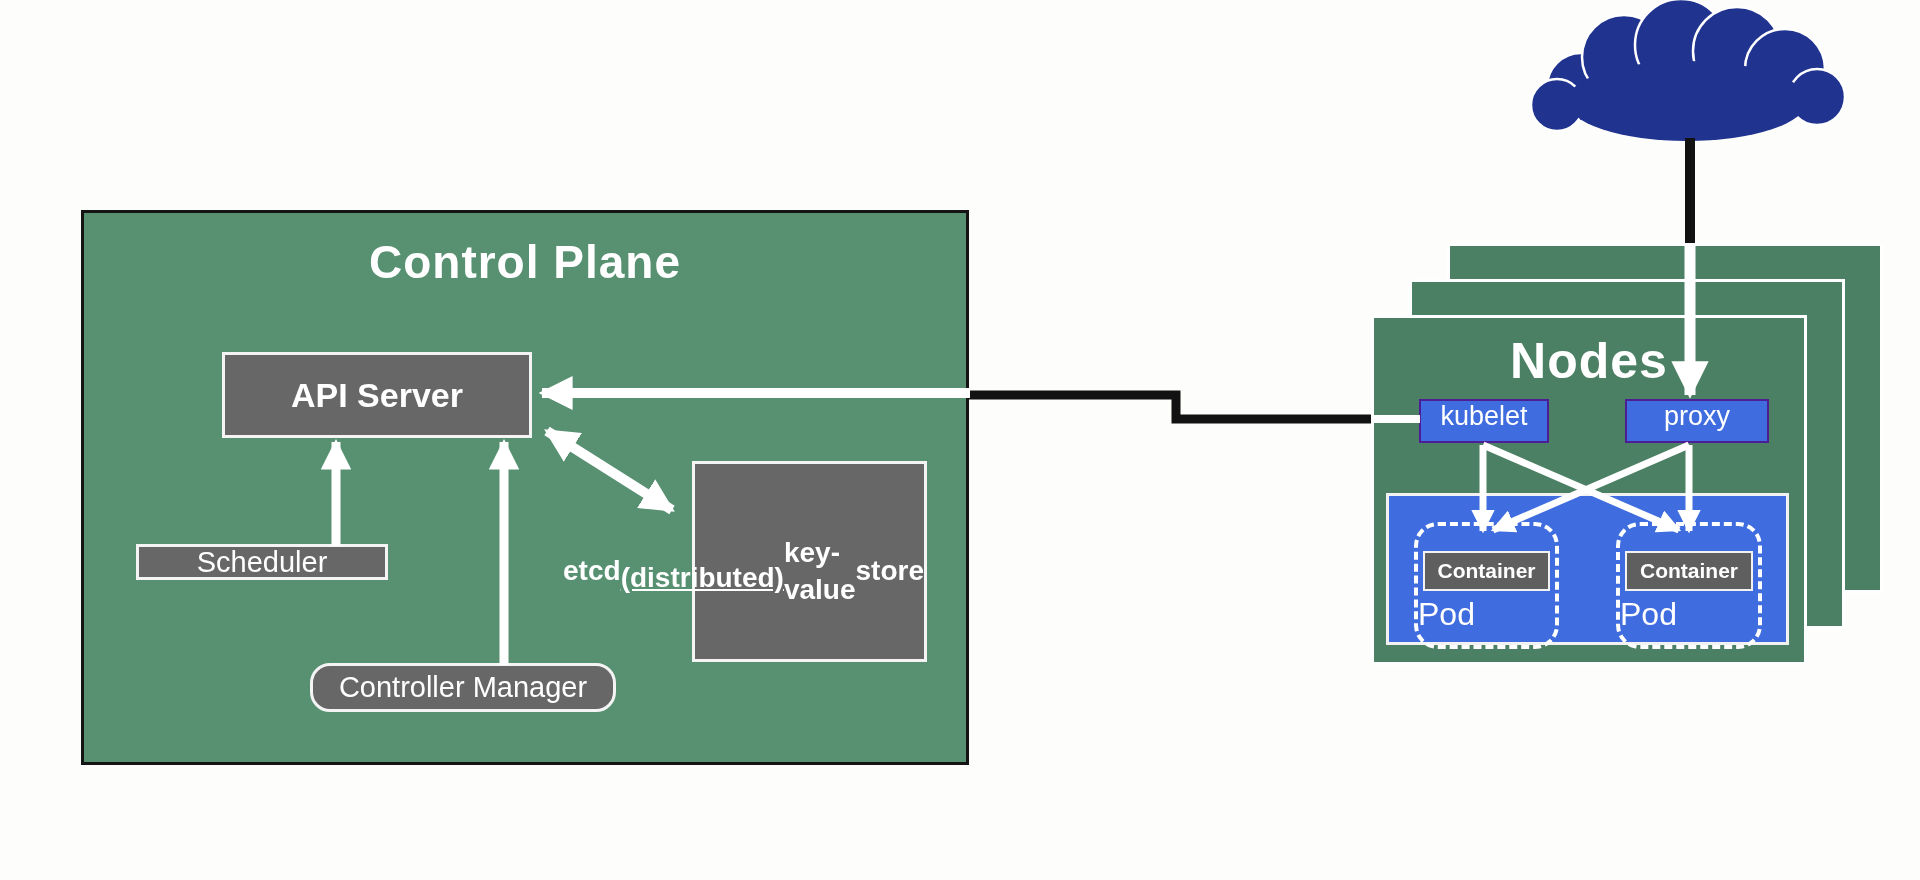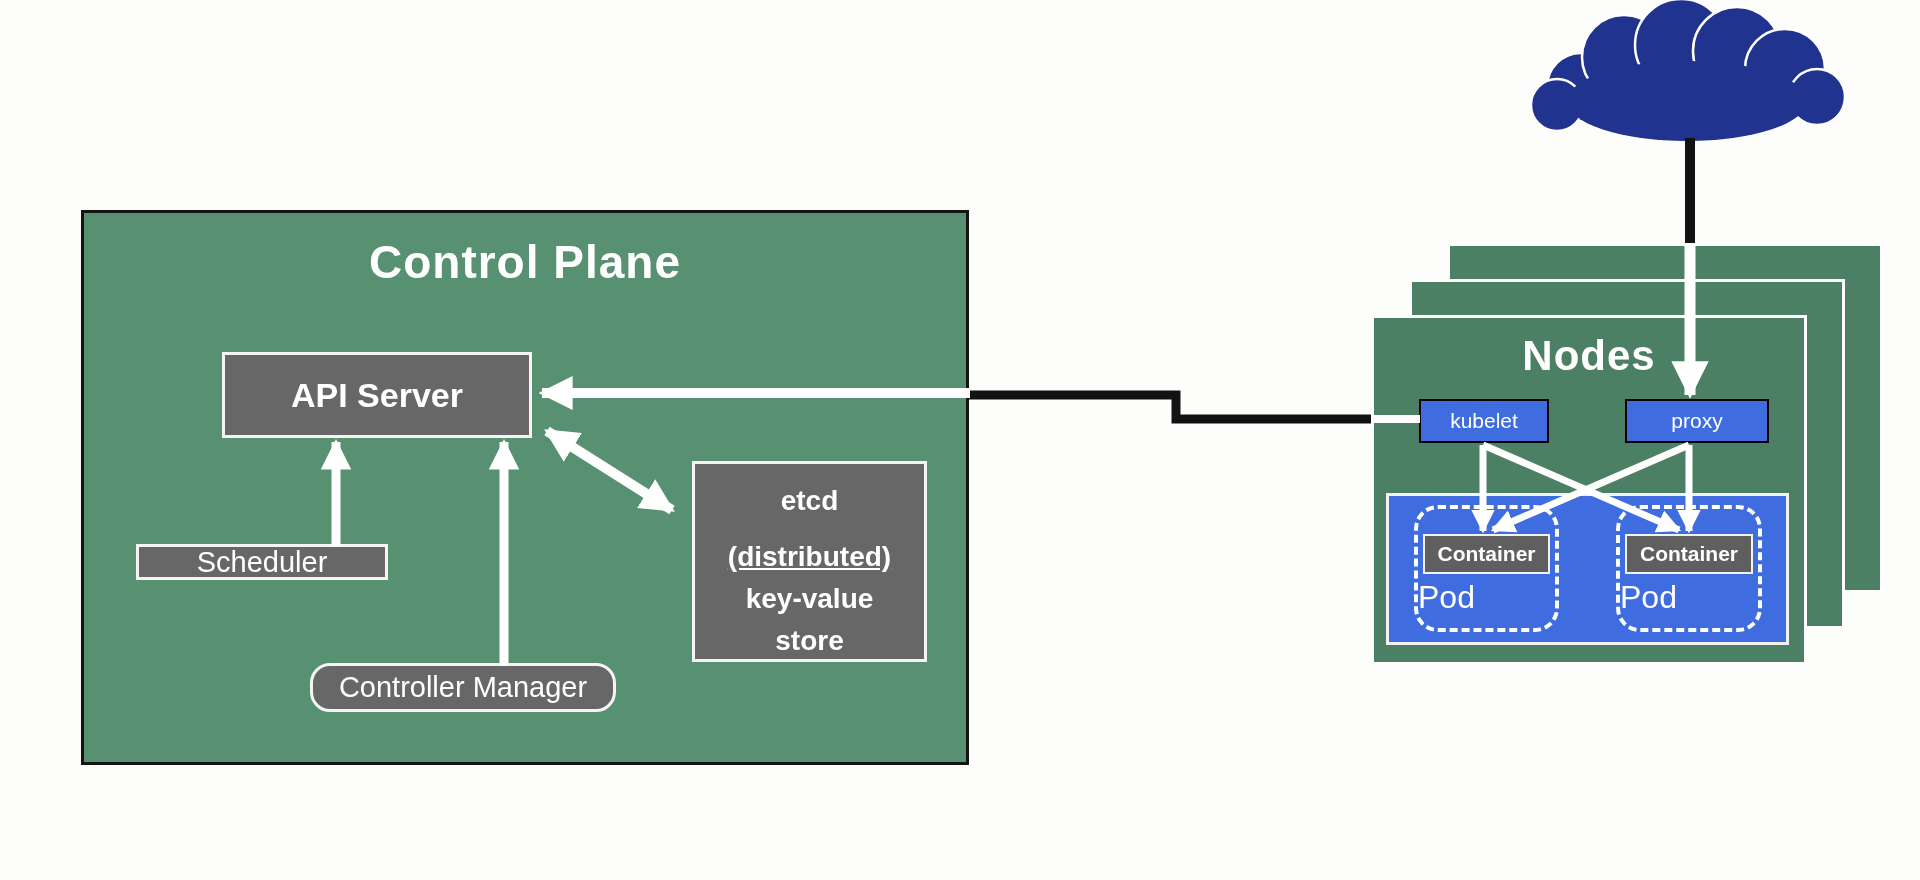--- a/index.html
+++ b/index.html
@@ -9,39 +9,39 @@
   
   .cp{position:absolute;left:62px;top:210px;width:888px;height:555px;
       background:#579172;border:3px solid #141414;box-sizing:border-box;}
   .cp-title{position:absolute;left:0;top:22px;width:100%;text-align:center;
       color:#fff;font-size:46px;font-weight:bold;letter-spacing:1px;}
   .gbox{position:absolute;background:#676767;border:3px solid #f4f4f4;box-sizing:border-box;
       color:#fff;display:flex;align-items:center;justify-content:center;}
   .api{left:138px;top:139px;width:310px;height:86px;font-size:34px;font-weight:bold;}
   .sched{left:52px;top:331px;width:252px;height:36px;font-size:29px;}
   .cm{left:226px;top:450px;width:306px;height:49px;font-size:29px;border-radius:20px;}
-  .etcd{left:608px;top:248px;width:235px;height:201px;flex-direction:column;
-      justify-content:space-between;padding-top:18px;font-size:28px;font-weight:bold;line-height:37px;}
+  .etcd{left:608px;top:248px;width:235px;height:201px;
+      justify-content:flex-end;padding-top:18px;font-size:28px;font-weight:bold;line-height:37px;}
   .etcd .gap{margin-top:14px;text-decoration:underline;}
 
   
   .node{position:absolute;width:436px;height:350px;background:#4C8064;
       border:3px solid #ffffff;box-sizing:border-box;}
   .node.back{left:1428px;top:243px;}
   .node.middle{left:1390px;top:279px;}
   .node.front{left:1352px;top:315px;}
   .nodes-title{position:absolute;left:0;top:14px;width:100%;text-align:center;
-      color:#fff;font-size:42px;font-weight:bold;letter-spacing:1px;}
-  .bluebox{position:absolute;background:#3F6CDE;border:2px solid #000000;box-sizing:border-box;
-      color:#fff;display:flex;align-items:center;justify-content:center;font-size:21px;}
+      color:#fff;font-size:50px;font-weight:bold;letter-spacing:1px;}
+  .bluebox{position:absolute;background:#3F6CDE;border:2px solid #4c1d95;box-sizing:border-box;
+      color:#fff;display:flex;justify-content:center;font-size:27px;}
   .kubelet{left:45px;top:81px;width:130px;height:44px;}
   .proxy{left:251px;top:81px;width:144px;height:44px;}
   .pods-panel{position:absolute;left:12px;top:175px;width:403px;height:152px;
       background:#3F6CDE;border:3px solid #f2f2f2;box-sizing:border-box;}
-  .pod{position:absolute;top:9px;width:145px;height:127px;border:4px dashed #fff;
+  .pod{position:absolute;top:26px;width:145px;height:127px;border:4px dashed #fff;
       border-radius:24px;box-sizing:border-box;}
   .pod.left{left:25px;}
   .pod.right{left:227px;width:146px;}
   .container-box{position:absolute;left:5px;right:5px;top:25px;height:40px;
       background:#5f5f5f;border:2px solid #f2f2f2;box-sizing:border-box;
       color:#fff;font-size:21px;font-weight:bold;display:flex;align-items:center;justify-content:center;}
   .pod-label{position:absolute;left:0;top:70px;width:100%;text-align:left;color:#fff;font-size:32px;}
 
   
   .overlay{position:absolute;left:0;top:0;width:1920px;height:880px;pointer-events:none;}

